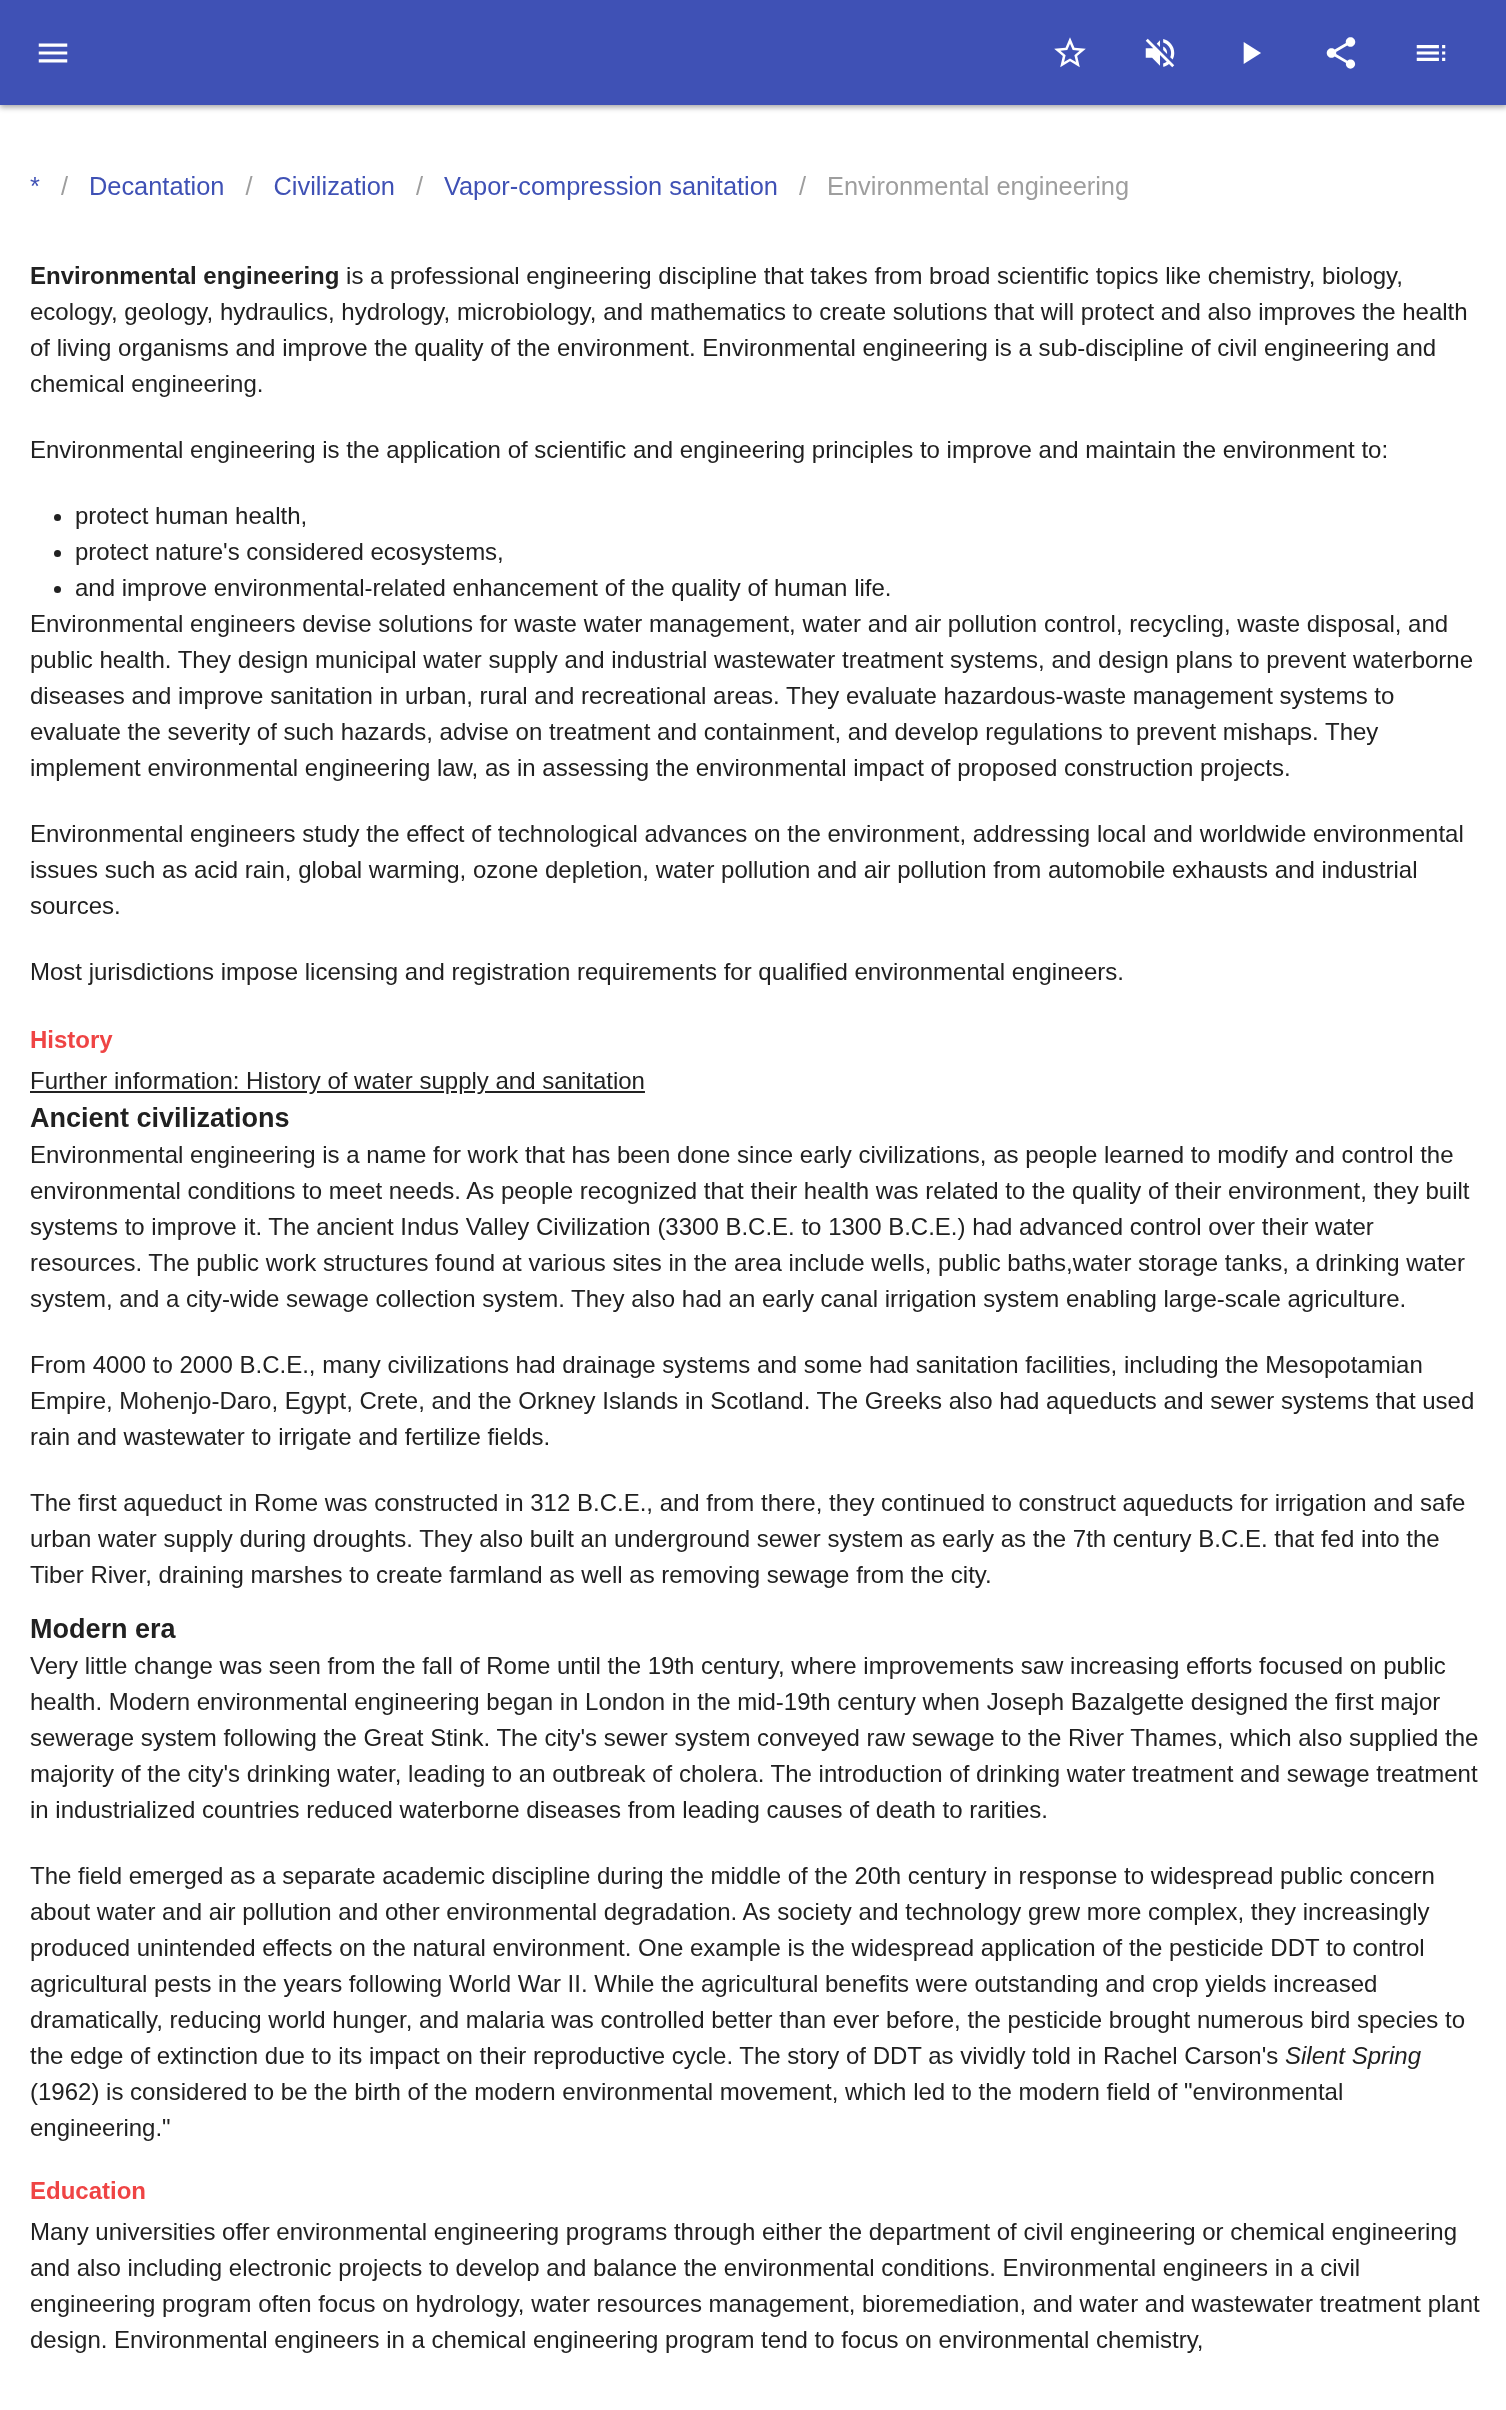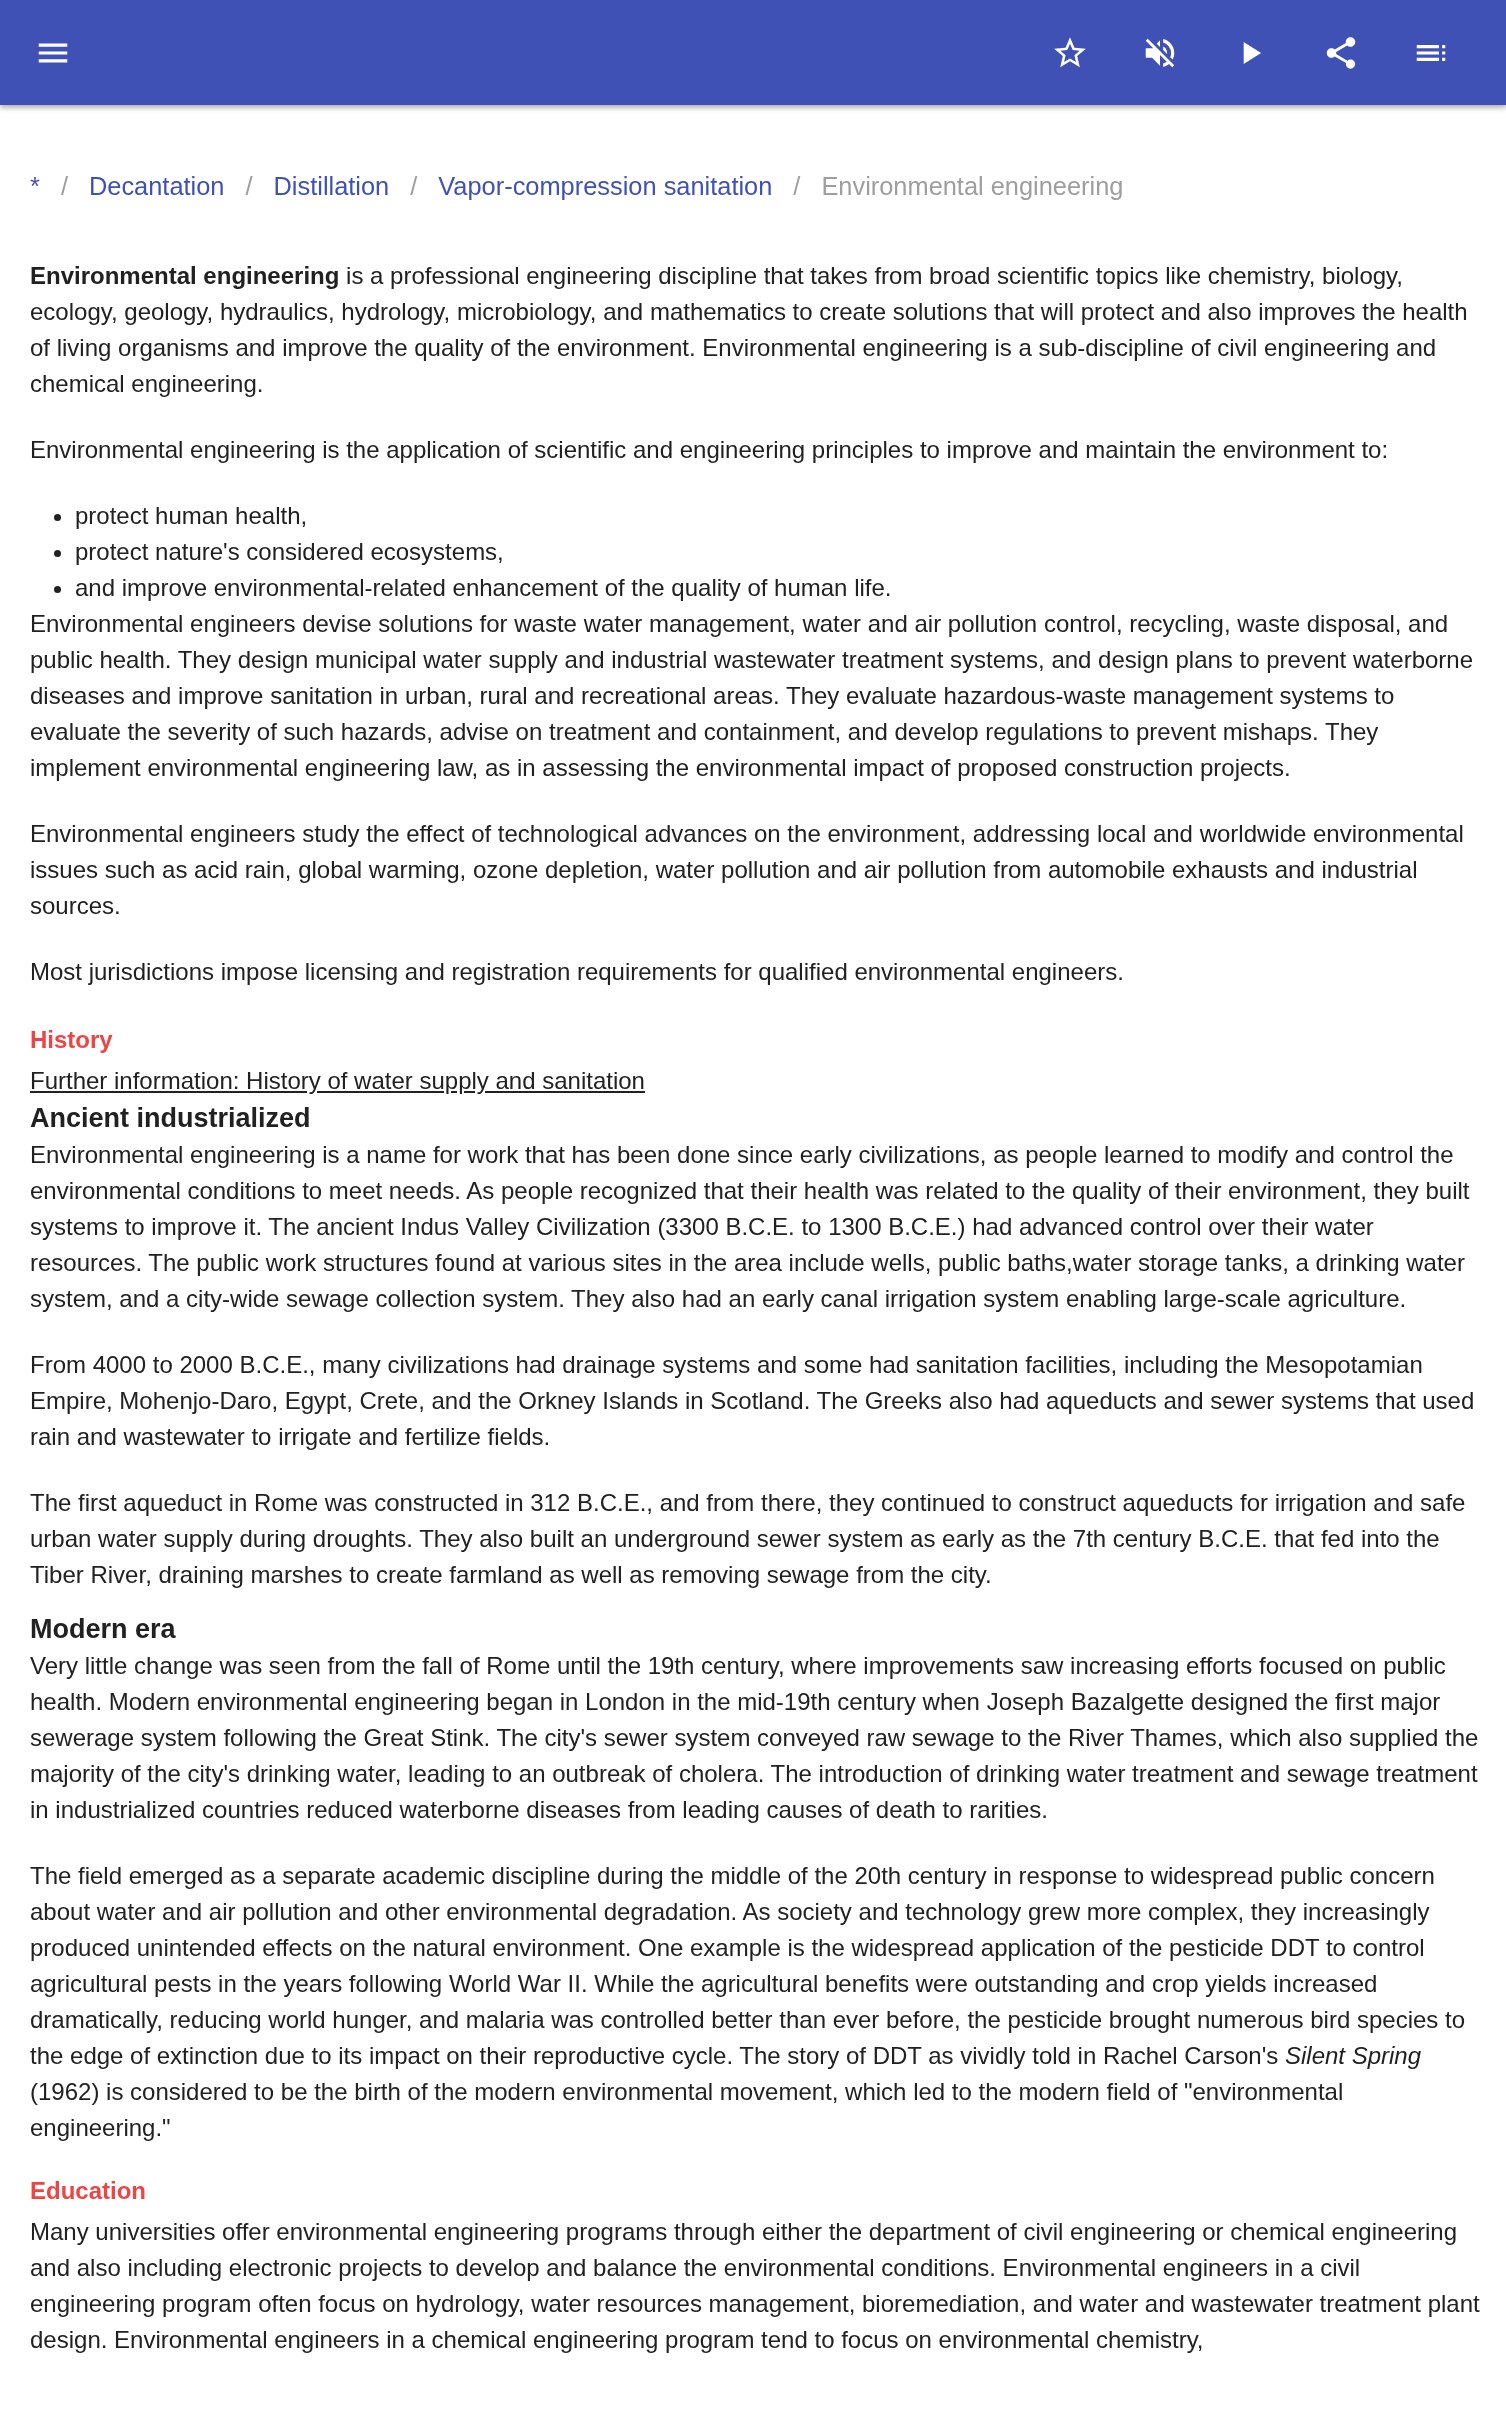--- a/index.html
+++ b/index.html
@@ -93,21 +93,21 @@
         <path d="M3 7h14v2H3zM3 11h14v2H3zM3 15h14v2H3zM19 7h2v2h-2zM19 11h2v2h-2zM19 15h2v2h-2z"></path>
       </svg>
   </div>
 </header>
 
 <nav class="breadcrumb">
   <a class="crumb">*</a>
   <span class="sep">/</span>
   <a class="crumb">Decantation</a>
   <span class="sep">/</span>
-  <a class="crumb">Distillation</a>
+  <a class="crumb">Civilization</a>
   <span class="sep">/</span>
   <a class="crumb">Vapor-compression sanitation</a>
   <span class="sep">/</span>
   <span class="crumb current">Environmental engineering</span>
 </nav>
 
 <main class="content">
   <p><b>Environmental engineering</b><span> is a professional engineering discipline that takes from broad scientific topics like chemistry, biology, ecology, geology, hydraulics, hydrology, microbiology, and mathematics to create solutions that will protect and also improves the health of living organisms and improve the quality of the environment. Environmental engineering is a sub-discipline of civil engineering and chemical engineering.</span></p>
 
   <p class="tight" style="margin-bottom:30px;">Environmental engineering is the application of scientific and engineering principles to improve and maintain the environment to:</p>
@@ -118,21 +118,21 @@
     <li>and improve environmental-related enhancement of the quality of human life.</li>
   </ul>
 
   <p>Environmental engineers devise solutions for waste water management, water and air pollution control, recycling, waste disposal, and public health. They design municipal water supply and industrial wastewater treatment systems, and design plans to prevent waterborne diseases and improve sanitation in urban, rural and recreational areas. They evaluate hazardous-waste management systems to evaluate the severity of such hazards, advise on treatment and containment, and develop regulations to prevent mishaps. They implement environmental engineering law, as in assessing the environmental impact of proposed construction projects.</p>
   <p>Environmental engineers study the effect of technological advances on the environment, addressing local and worldwide environmental issues such as acid rain, global warming, ozone depletion, water pollution and air pollution from automobile exhausts and industrial sources.</p>
   <p style="margin-bottom:8px;">Most jurisdictions impose licensing and registration requirements for qualified environmental engineers.</p>
 
   <h2>History</h2>
   <p class="further">Further information: History of water supply and sanitation</p>
 
-  <h3>Ancient industrialized</h3>
+  <h3>Ancient civilizations</h3>
   <p>Environmental engineering is a name for work that has been done since early civilizations, as people learned to modify and control the environmental conditions to meet needs. As people recognized that their health was related to the quality of their environment, they built systems to improve it. The ancient Indus Valley Civilization (3300 B.C.E. to 1300 B.C.E.) had advanced control over their water resources. The public work structures found at various sites in the area include wells, public baths,water storage tanks, a drinking water system, and a city-wide sewage collection system. They also had an early canal irrigation system enabling large-scale agriculture.</p>
   <p>From 4000 to 2000 B.C.E., many civilizations had drainage systems and some had sanitation facilities, including the Mesopotamian Empire, Mohenjo-Daro, Egypt, Crete, and the Orkney Islands in Scotland. The Greeks also had aqueducts and sewer systems that used rain and wastewater to irrigate and fertilize fields.</p>
   <p style="margin-bottom:17px;">The first aqueduct in Rome was constructed in 312 B.C.E., and from there, they continued to construct aqueducts for irrigation and safe urban water supply during droughts. They also built an underground sewer system as early as the 7th century B.C.E. that fed into the Tiber River, draining marshes to create farmland as well as removing sewage from the city.</p>
 
   <h3>Modern era</h3>
   <p>Very little change was seen from the fall of Rome until the 19th century, where improvements saw increasing efforts focused on public health. Modern environmental engineering began in London in the mid-19th century when Joseph Bazalgette designed the first major sewerage system following the Great Stink. The city's sewer system conveyed raw sewage to the River Thames, which also supplied the majority of the city's drinking water, leading to an outbreak of cholera. The introduction of drinking water treatment and sewage treatment in industrialized countries reduced waterborne diseases from leading causes of death to rarities.</p>
   <p style="margin-bottom:0;"><span>The field emerged as a separate academic discipline during the middle of the 20th century in response to widespread public concern about water and air pollution and other environmental degradation. As society and technology grew more complex, they increasingly produced unintended effects on the natural environment. One example is the widespread application of the pesticide DDT to control agricultural pests in the years following World War II. While the agricultural benefits were outstanding and crop yields increased dramatically, reducing world hunger, and malaria was controlled better than ever before, the pesticide brought numerous bird species to the edge of extinction due to its impact on their reproductive cycle. The story of DDT as vividly told in Rachel Carson's </span><i>Silent Spring</i><span> (1962) is considered to be the birth of the modern environmental movement, which led to the modern field of "environmental engineering."</span></p>
 
   <h2 style="margin-top:21px;">Education</h2>
   <p>Many universities offer environmental engineering programs through either the department of civil engineering or chemical engineering and also including electronic projects to develop and balance the environmental conditions. Environmental engineers in a civil engineering program often focus on hydrology, water resources management, bioremediation, and water and wastewater treatment plant design. Environmental engineers in a chemical engineering program tend to focus on environmental chemistry,</p>

